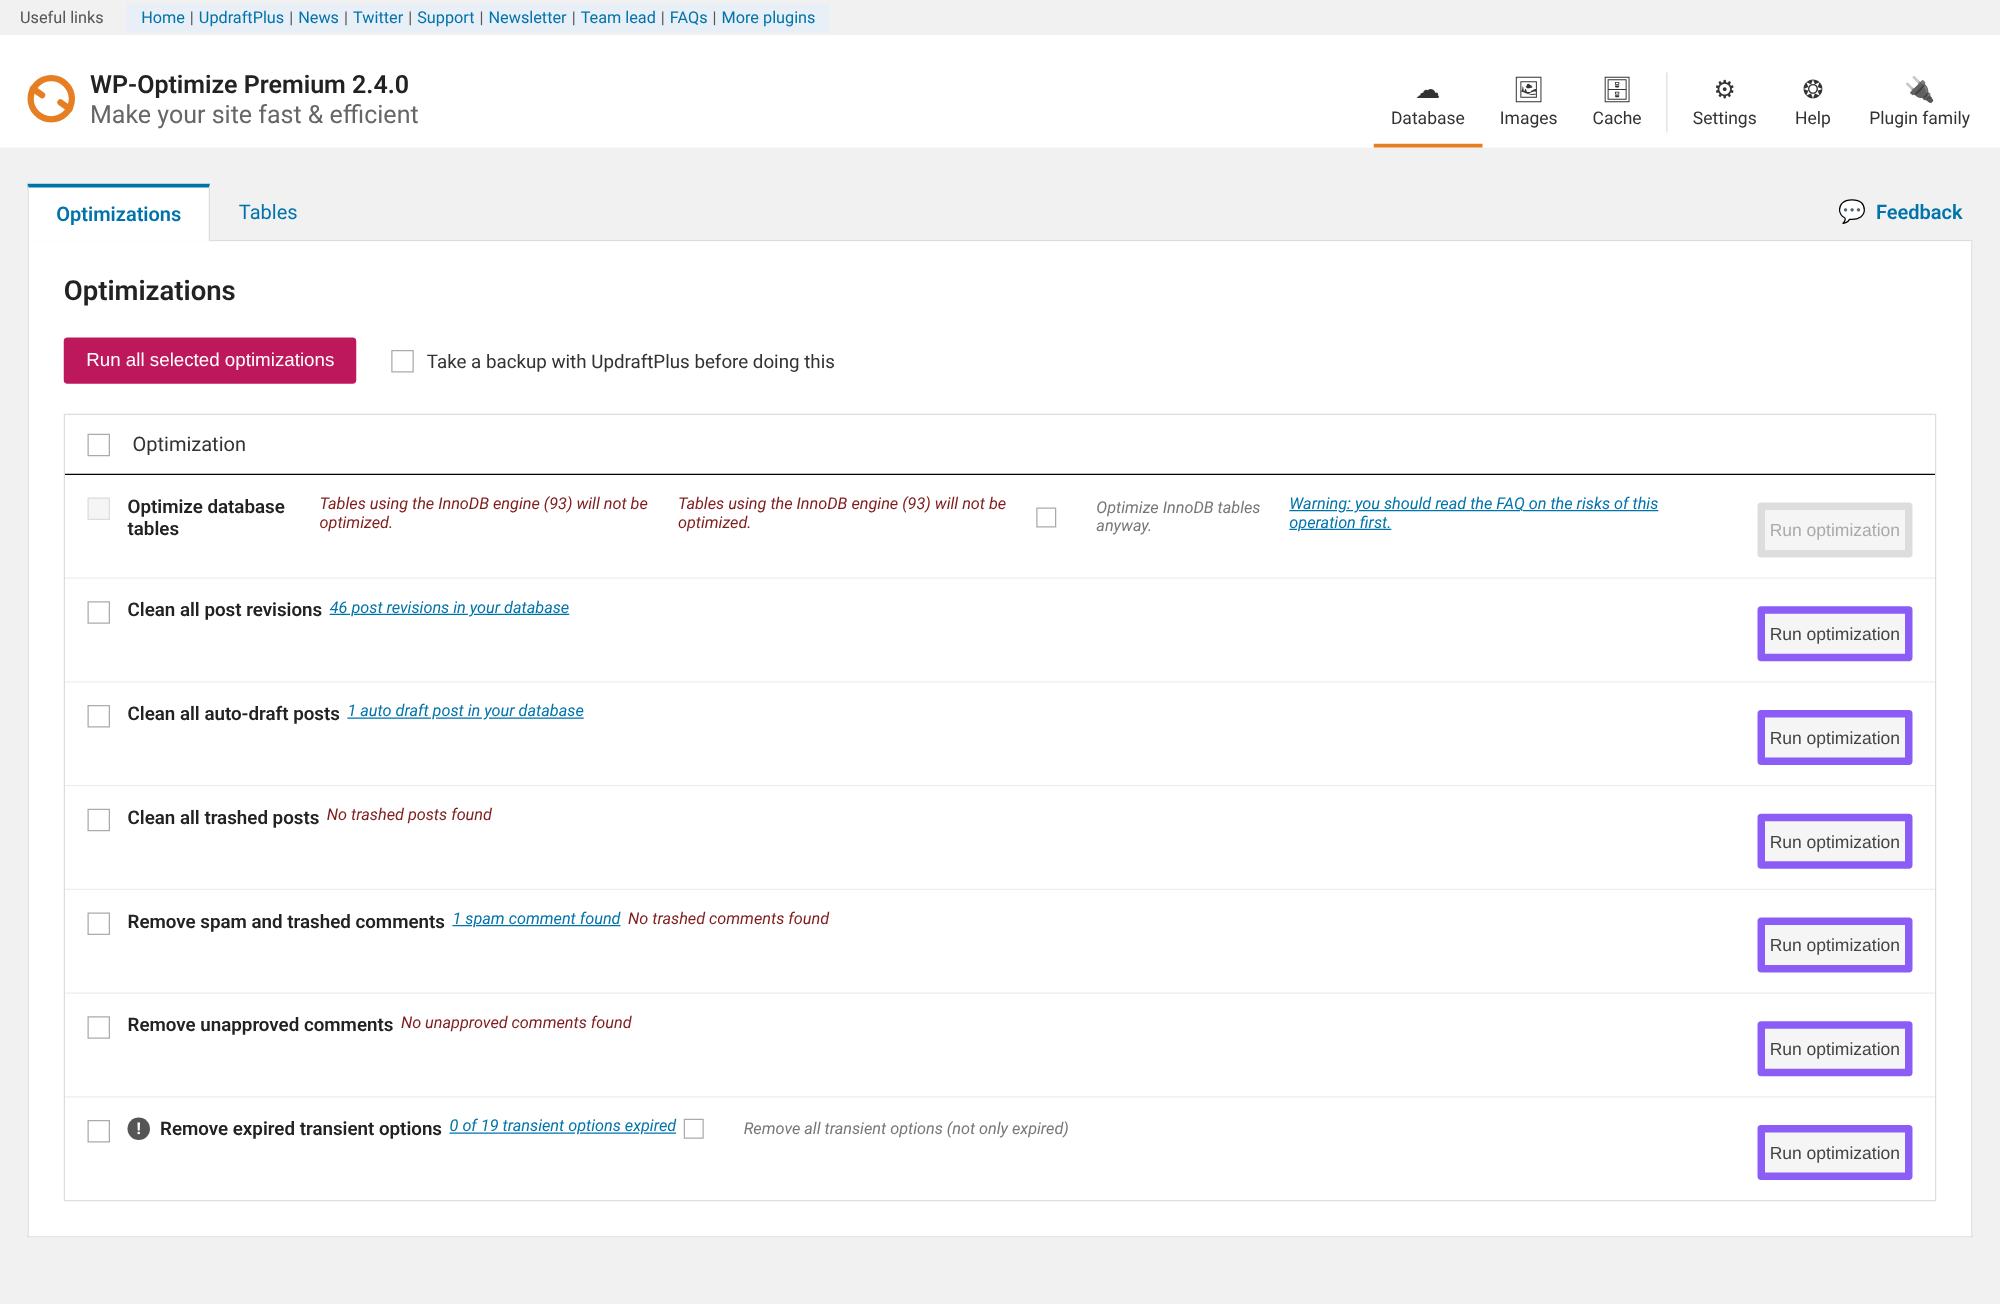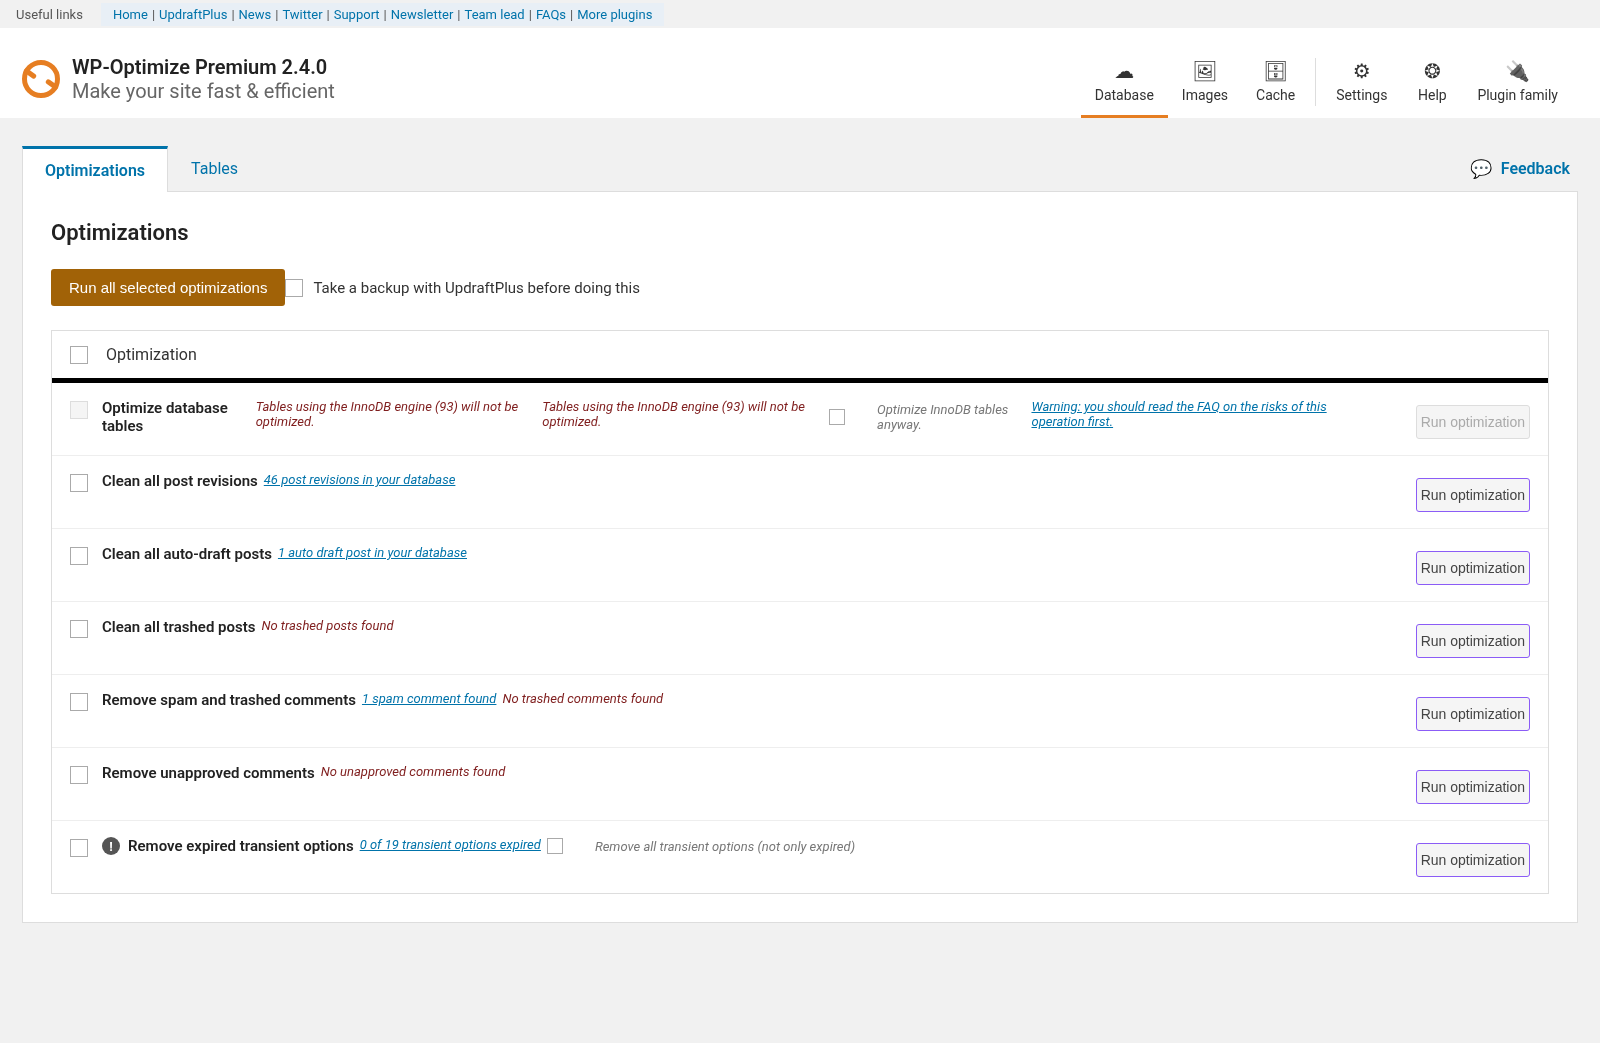--- a/index.html
+++ b/index.html
@@ -22,21 +22,21 @@
   .useful-links-label { margin-right: 18px; color: #555; }
   .top-links-area { background: #e8eff6; padding: 4px 12px; }
   .top-link { color: #0073aa; text-decoration: none; cursor: pointer; }
   .top-sep { color: #555; margin: 0 4px; }
 
   .header {
     display: flex;
     justify-content: space-between;
     align-items: center;
     background: #fff;
-    padding: 12px 28px 0 22px;
+    padding: 12px 10px 0 22px;
     min-height: 90px;
   }
   .brand { display: flex; align-items: center; }
   .logo-circle {
     width: 38px; height: 38px;
     border: 5px solid #e67e22;
     border-radius: 50%;
     position: relative;
     margin-right: 12px;
   }
@@ -106,46 +106,47 @@
 
   .panel {
     background: #fff;
     border: 1px solid #ddd;
     border-top: none;
     padding: 28px;
   }
   .panel h2 { font-size: 22px; font-weight: 600; color: #222; margin-bottom: 24px; }
   .action-row { display: flex; align-items: center; margin-bottom: 24px; }
   .btn-primary {
-    background: #a16207;
+    background: #be185d;
     color: #fff;
     border: none;
     padding: 10px 18px;
     font-size: 15px;
     cursor: pointer;
     border-radius: 3px;
+    margin-right: 28px;
   }
   .chk {
     width: 18px; height: 18px;
     border: 1px solid #aaa;
     background: #fff;
     display: inline-block;
     margin-right: 10px;
     flex-shrink: 0;
     cursor: pointer;
   }
   .chk.disabled { background: #f5f5f5; border-color: #ddd; cursor: default; }
   .backup-label { display: flex; align-items: center; font-size: 15px; color: #333; }
 
   .opt-table { border: 1px solid #ddd; }
   .opt-head {
     display: flex;
     align-items: center;
     padding: 14px 18px;
-    border-bottom: 5px solid #000000;
+    border-bottom: 1px solid #000000;
     font-size: 16px;
     color: #333;
   }
   .opt-row {
     display: flex;
     align-items: flex-start;
     padding: 16px 18px;
     border-bottom: 1px solid #eee;
   }
   .opt-row:last-child { border-bottom: none; }
@@ -167,21 +168,21 @@
     font-weight: 700;
     align-items: center;
     justify-content: center;
   }
   .opt-sub { font-size: 13px; color: #7f1d1d; font-style: italic; }
   .opt-link { font-size: 13px; color: #0073aa; text-decoration: underline; cursor: pointer; font-style: italic; }
   .opt-inline { display: flex; align-items: center; gap: 22px; font-size: 13px; color: #777; font-style: italic; }
   .opt-action-col { width: 170px; display:flex; justify-content:flex-end; align-items:flex-start; padding-top:6px; }
   .btn-run {
     background: #f5f5f5;
-    border: 1px solid #8b5cf6;
+    border: 6px solid #8b5cf6;
     color: #444;
     padding: 8px 4px;
     font-size: 14px;
     cursor: pointer;
     border-radius: 3px;
   }
   .btn-run.disabled {
     color: #aaa;
     border-color: #ddd;
     cursor: default;

